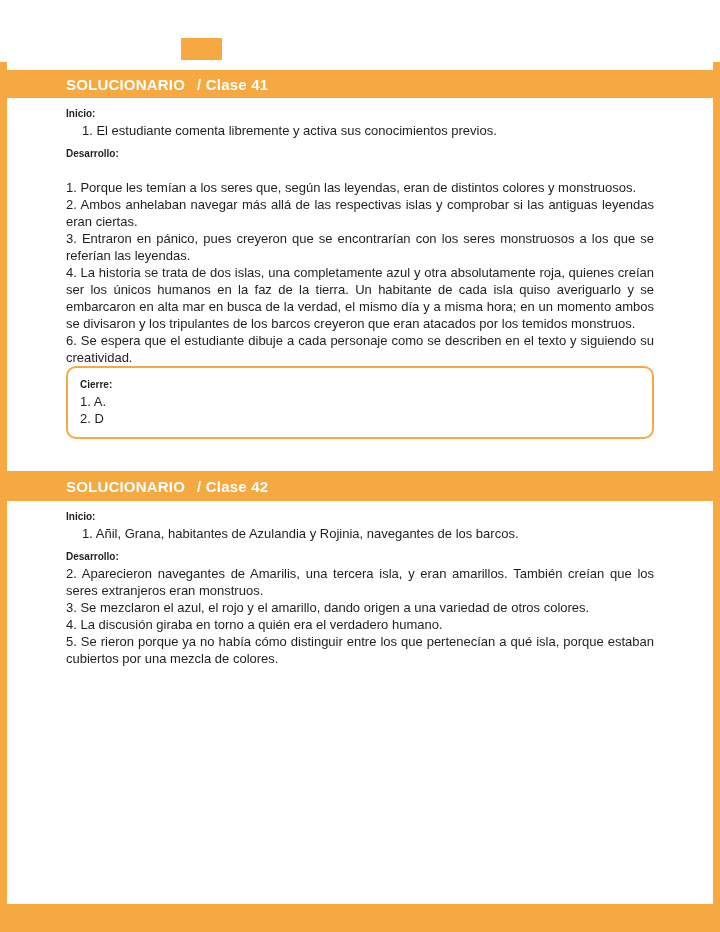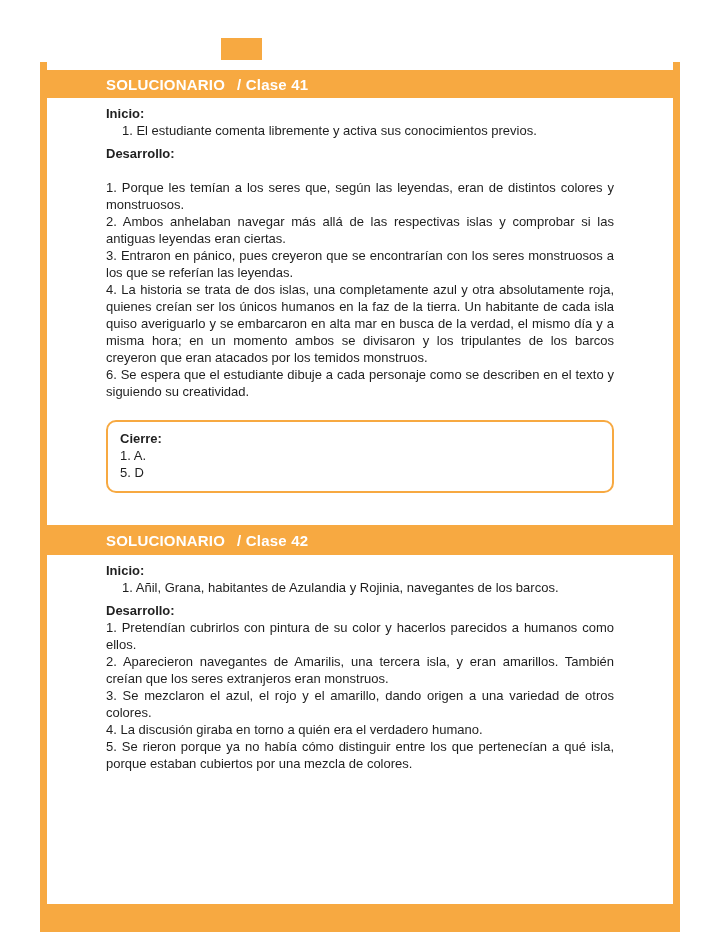--- a/index.html
+++ b/index.html
@@ -1,21 +1,21 @@
 <!DOCTYPE html>
 <html style="--accent: #F7A941; --ink: #1f1f1f;"><head>
 <meta charset="utf-8">
 <style>
   * { margin: 0; padding: 0; box-sizing: border-box; }
   html, body { background: #ffffff; }
   body { font-family: "Liberation Sans", sans-serif; }
 
   .page {
     position: relative;
-    width: 640px;
+    width: 720px;
     height: 932px;
     background: #ffffff;
     color: var(--ink, #1f1f1f);
     overflow: hidden;
     margin: 0 auto;
   }
 
   .rail {
     position: absolute;
     top: 62px;
@@ -48,42 +48,41 @@
     font-size: 15px;
     letter-spacing: 0.2px;
   }
   .band .sub { margin-left: 12px; }
   .band-2 { margin-top: 32px; height: 30px; }
 
   .content { padding: 0 66px; }
 
   .h {
     font-weight: bold;
-    font-size: 13px;
+    font-size: 10px;
     line-height: 17px;
   }
   .inicio-h { margin-top: 7px; }
   .des-h    { margin-top: 6px; }
 
   p.item {
     font-size: 13px;
     line-height: 17px;
     text-align: justify;
     margin: 0;
   }
   p.indent { padding-left: 16px; text-align: left; }
 
   .items-gap { margin-top: 17px; }
   .gap-top   { margin-top: 17px; }
 
   .cierre {
     border: 2px solid var(--accent, #F7A941);
     border-radius: 10px;
     padding: 8px 12px 10px 12px;
-    margin-top: 20px;
     background: #ffffff;
   }
   .cierre p.item { text-align: left; }
 
   .bottom-band {
     position: absolute;
     left: 0;
     right: 0;
     bottom: 0;
     height: 28px;
@@ -118,39 +117,38 @@
       <p class="item">2. Ambos anhelaban navegar más allá de las respectivas islas y comprobar si las antiguas leyendas eran ciertas.</p>
       <p class="item">3. Entraron en pánico, pues creyeron que se encontrarían con los seres monstruosos a los que se referían las leyendas.</p>
       <p class="item">4. La historia se trata de dos islas, una completamente azul y otra absolutamente roja, quienes creían ser los únicos humanos en la faz de la tierra. Un habitante de cada isla quiso averiguarlo y se embarcaron en alta mar en busca de la verdad, el mismo día y a misma hora; en un momento ambos se divisaron y los tripulantes de los barcos creyeron que eran atacados por los temidos monstruos.</p>
       <p class="item">6. Se espera que el estudiante dibuje a cada personaje como se describen en el texto y siguiendo su creatividad.</p>
     </div>
 
 
     <div class="cierre">
       <div class="h">Cierre:</div>
       <p class="item">1. A.</p>
-      <p class="item">5. D</p>
+      <p class="item">2. D</p>
     </div>
 
   </div>
 
   <div class="band band-2">
     <span>SOLUCIONARIO</span>
     <span class="sub">/ Clase 42</span>
   </div>
 
   <div class="content">
 
     <div class="h inicio-h">Inicio:</div>
     <p class="item indent">1. Añil, Grana, habitantes de Azulandia y Rojinia, navegantes de los barcos.</p>
 
     <div class="h des-h">Desarrollo:</div>
 
     <div>
-      <p class="item">1. Pretendían cubrirlos con pintura de su color y hacerlos parecidos a humanos como ellos.</p>
       <p class="item">2. Aparecieron navegantes de Amarilis, una tercera isla, y eran amarillos. También creían que los seres extranjeros eran monstruos.</p>
       <p class="item">3. Se mezclaron el azul, el rojo y el amarillo, dando origen a una variedad de otros colores.</p>
       <p class="item">4. La discusión giraba en torno a quién era el verdadero humano.</p>
       <p class="item">5. Se rieron porque ya no había cómo distinguir entre los que pertenecían a qué isla, porque estaban cubiertos por una mezcla de colores.</p>
     </div>
 
   </div>
 
   <div class="bottom-band"></div>
 

